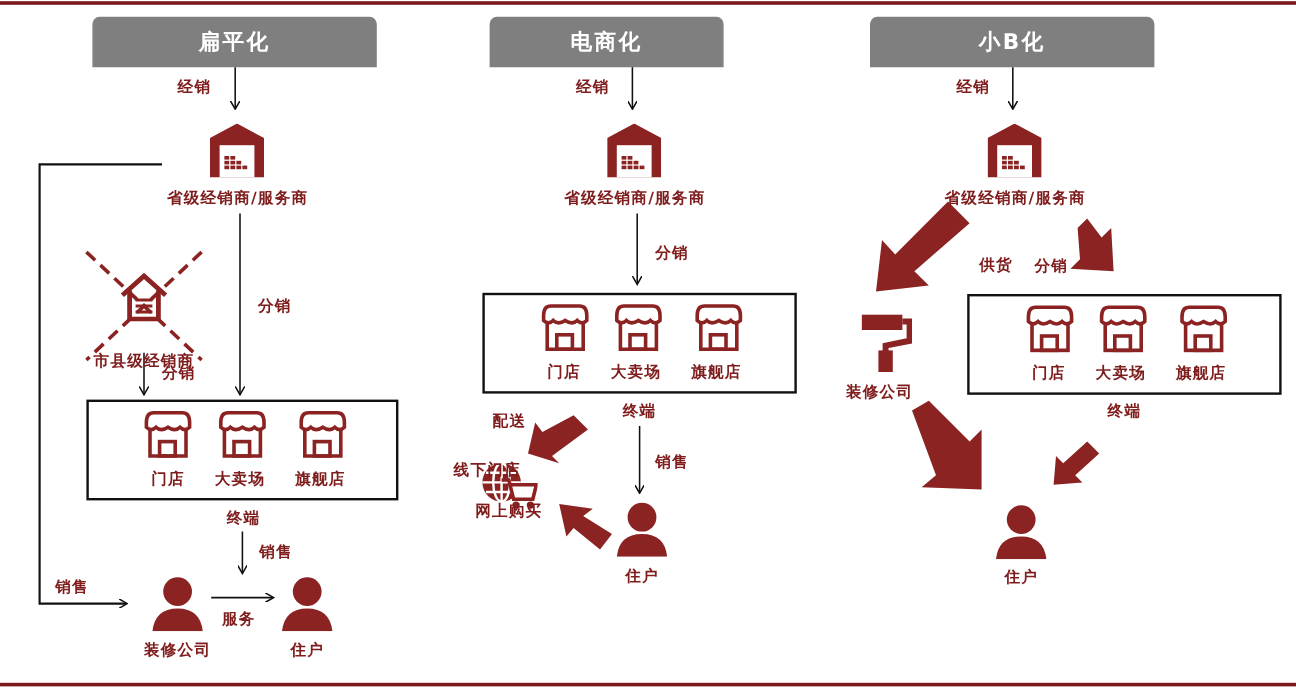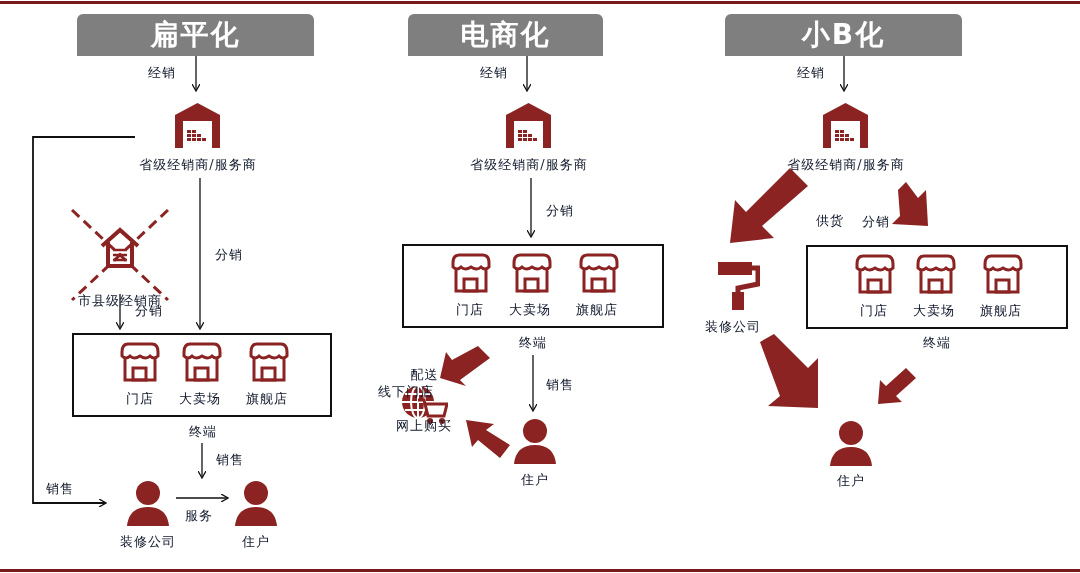--- a/index.html
+++ b/index.html
@@ -1,22 +1,22 @@
 <!DOCTYPE html>
 <html><head>
 <meta charset="utf-8">
 <style>
   html, body { margin: 0; padding: 0; background: #ffffff; }
   body { width: 1080px; height: 573px; position: relative; overflow: hidden;
          font-family: "DejaVu Serif", "Liberation Serif", serif; color: #222; }
   .rule { position: absolute; left: 0; width: 1080px; height: 3px; background: #7a1a1c; }
   .header { position: absolute; top: 14px; height: 42px; background: #7f7f7f; border-radius: 6px 6px 0 0;
-            color: #ffffff; font-size: 28px; font-weight: bold; display: flex; align-items: center; justify-content: center;
+            color: #ffffff; font-size: 18px; font-weight: bold; display: flex; align-items: center; justify-content: center;
             letter-spacing: 2px; font-family: "DejaVu Sans", "Liberation Sans", sans-serif; }
-  .lbl { position: absolute; font-size: 13px; white-space: nowrap; color: #0f172a; letter-spacing: 1px; }
+  .lbl { position: absolute; font-size: 13px; white-space: nowrap; color: #7f1d1d; letter-spacing: 1px; font-weight: bold; }
   .lbl.c { transform: translateX(-50%); }
   .box { position: absolute; border: 2px solid #111; background: #fff; }
   svg.overlay { position: absolute; left: 0; top: 0; }
   .ico { position: absolute; }
 </style>
 </head>
 <body>
 
 <div class="rule" style="top:1px;"></div>
 <div class="rule" style="top:569px;"></div>
@@ -210,21 +210,21 @@
 <div class="lbl c" style="left:256px;top:533px;">住户</div>
 
 <div class="lbl" style="left:480px;top:64px;">经销</div>
 <div class="lbl c" style="left:529px;top:156px;">省级经销商/服务商</div>
 <div class="lbl" style="left:546px;top:202px;">分销</div>
 <div class="lbl" style="left:456px;top:301px;">门店</div>
 <div class="lbl" style="left:509px;top:301px;">大卖场</div>
 <div class="lbl" style="left:576px;top:301px;">旗舰店</div>
 <div class="lbl c" style="left:533px;top:334px;">终端</div>
 <div class="lbl c" style="left:406px;top:339px;margin-top:44px;">线下门店</div>
-<div class="lbl c" style="left:406px;top:366px;padding-left:37px;">配送</div>
+<div class="lbl c" style="left:406px;top:342px;padding-left:37px;">配送</div>
 <div class="lbl" style="left:546px;top:376px;">销售</div>
 <div class="lbl c" style="left:424px;top:417px;">网上购买</div>
 <div class="lbl c" style="left:535px;top:471px;">住户</div>
 
 <div class="lbl" style="left:797px;top:64px;">经销</div>
 <div class="lbl c" style="left:846px;top:156px;">省级经销商/服务商</div>
 <div class="lbl" style="left:816px;top:212px;">供货</div>
 <div class="lbl" style="left:862px;top:213px;">分销</div>
 <div class="lbl c" style="left:733px;top:318px;">装修公司</div>
 <div class="lbl" style="left:860px;top:302px;">门店</div>

